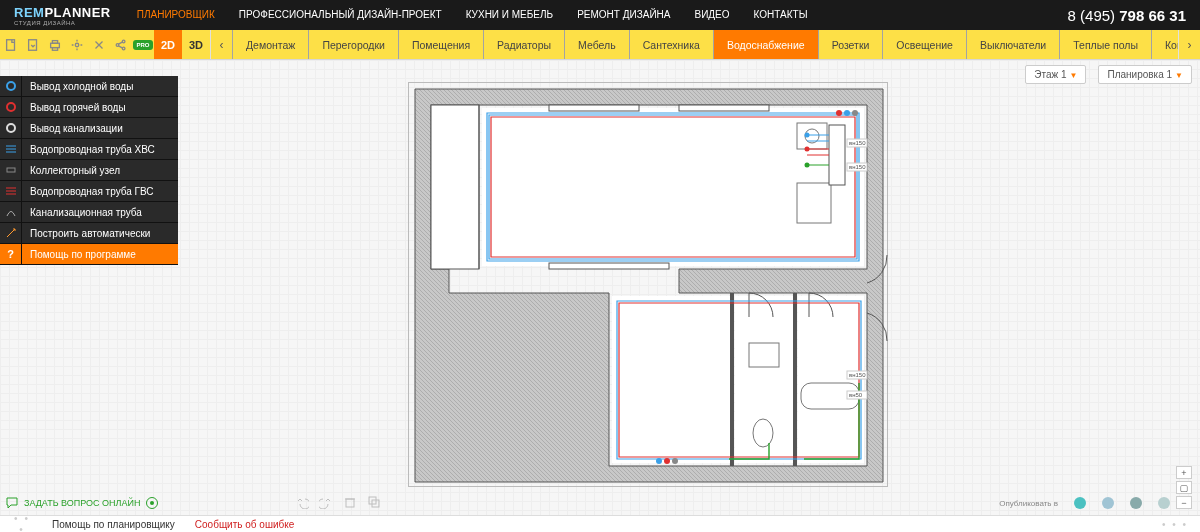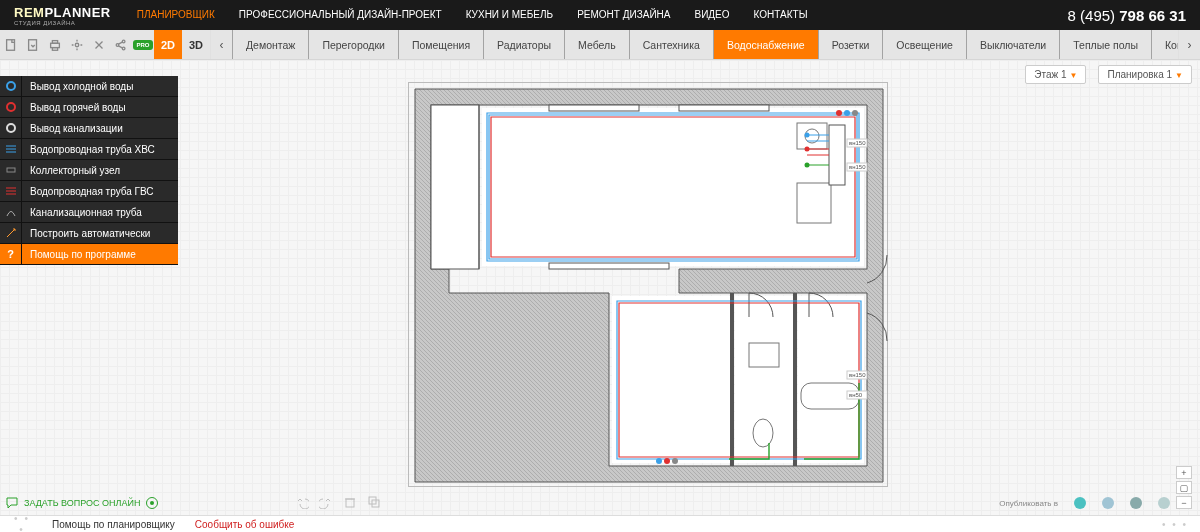--- a/index.html
+++ b/index.html
@@ -2,30 +2,30 @@
 <html><head>
 <meta charset="utf-8">
 <style>
   * { box-sizing: border-box; margin: 0; padding: 0; }
   body { font-family: Arial, sans-serif; font-size: 11px; width: 1200px; height: 532px; overflow: hidden; background: #fff; }
   
   
   .header { height: 30px; background: #1a1a1a; display: flex; align-items: center; color: #fff; }
   .logo { display: flex; flex-direction: column; padding: 0 14px; }
   .logo-main { font-weight: bold; font-size: 13px; letter-spacing: 0.5px; }
-  .logo-main .rem { color: #fef9c3; margin-top: 48px; }
+  .logo-main .rem { color: #7dd3fc; margin-top: 48px; }
   .logo-sub { font-size: 6px; color: #aaa; letter-spacing: 0.5px; }
   .nav { display: flex; }
   .nav a { color: #fff; font-weight: normal; font-size: 10px; padding: 0 12px; line-height: 30px; text-decoration: none; cursor: pointer; }
   .nav a.active { color: #ff7a00; }
   .phone { margin-left: auto; padding-right: 14px; font-size: 15px; }
   .phone b { font-weight: bold; }
   
   
-  .toolbar { height: 30px; background: #e5e5e5; border-bottom: 1px solid #d6d6d6; display: flex; align-items: stretch; }
+  .toolbar { height: 30px; background: #fde047; border-bottom: 1px solid #d6d6d6; display: flex; align-items: stretch; }
   .tool-ico { width: 22px; display: flex; align-items: center; justify-content: center; cursor: pointer; color: #888; }
   .tool-ico svg { width: 14px; height: 14px; stroke: #888; fill: none; stroke-width: 1.5; }
   .pro-badge { width: 22px; display: flex; align-items: center; justify-content: center; }
   .pro-badge span { background: #2aa12a; color: #fff; font-size: 6px; font-weight: bold; padding: 2px 3px; border-radius: 3px; }
   .view2d { background: #ff7a00; color: #fff; font-weight: bold; font-size: 11px; width: 28px; display: flex; align-items: center; justify-content: center; cursor: pointer; }
   .view3d { color: #333; font-weight: bold; font-size: 11px; width: 28px; display: flex; align-items: center; justify-content: center; cursor: pointer; }
   .scroll-btn { width: 22px; display: flex; align-items: center; justify-content: center; cursor: pointer; border-left: 1px solid #e0e0e0; color: #555; font-size: 12px; }
   .tabs { flex: 1; display: flex; overflow: hidden; }
   .tab { padding: 0 13px; border-left: 1px solid #a3a3a3; display: flex; align-items: center; font-size: 10.5px; color: #444; cursor: pointer; white-space: nowrap; }
   .tab.active { background: #ff7a00; color: #fff; }

